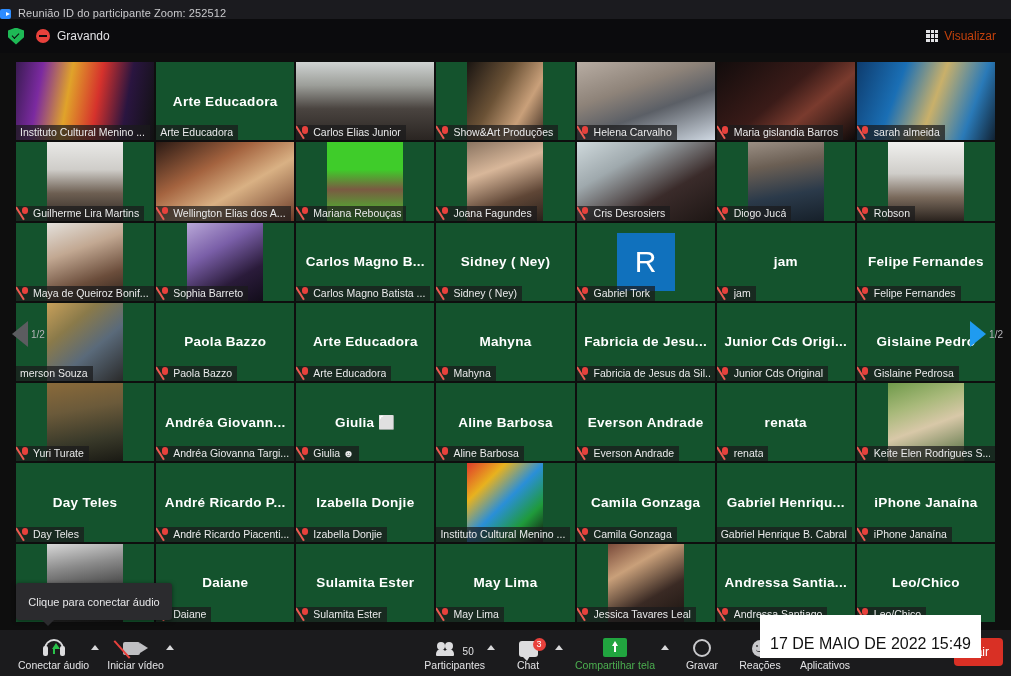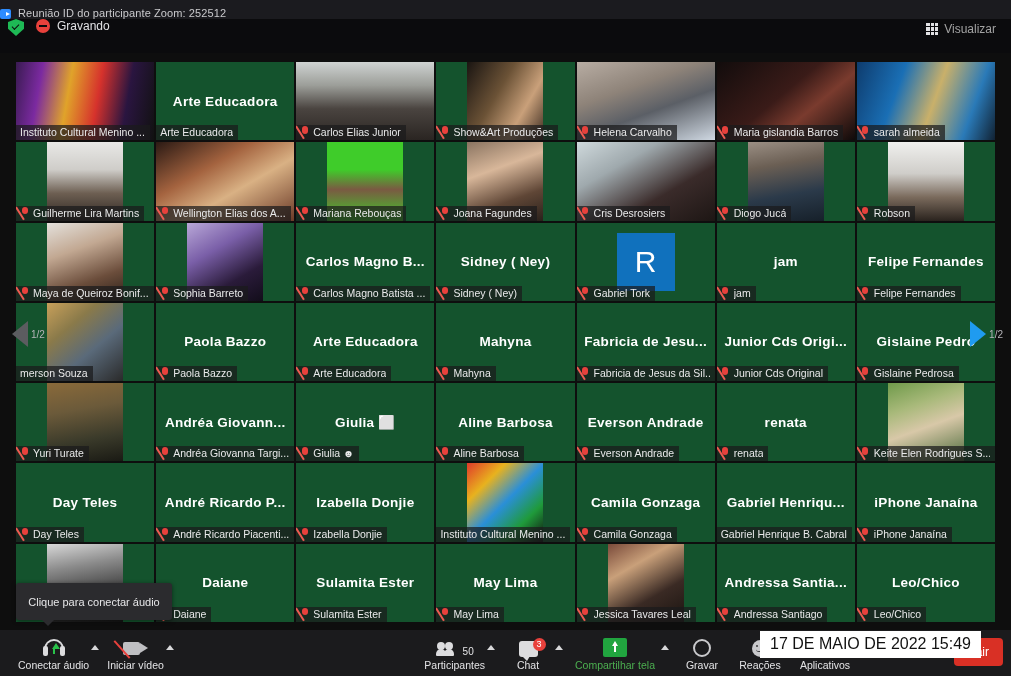--- a/index.html
+++ b/index.html
@@ -23,21 +23,21 @@
   .tb-icon:after {
     content:""; position:absolute; right:1px; top:2.5px;
     border-left: 4px solid #fff; border-top: 2.5px solid transparent;
     border-bottom: 2.5px solid transparent;
   }
   .tb-title { color: #c9c9cc; font-size: 11px; letter-spacing: .1px; }
 
   
   .topbar {
     position: absolute; top: 19px; left: 0; width: 1011px; height: 34px;
-    background: #0b0b0d; display: flex; align-items: flex-start;
+    background: #0b0b0d; display: flex; align-items: center;
   }
   .shield {
     width: 16px; height: 17px; margin-left: 8px; flex: 0 0 auto;
     background: #1eb955;
     clip-path: polygon(50% 0%, 100% 18%, 100% 58%, 50% 100%, 0% 58%, 0% 18%);
     position: relative;
   }
   .shield:after {
     content:""; position:absolute; left:3.5px; top:5px; width:6px; height:3px;
     border-left:1.6px solid #0b0b0d; border-bottom:1.6px solid #0b0b0d;
@@ -46,21 +46,21 @@
   .recdot {
     width: 14px; height: 14px; border-radius: 50%; background: #e8413c;
     margin-left: 12px; position: relative; flex: 0 0 auto;
   }
   .recdot:after{
     content:""; position:absolute; left:3px; top:6px; width:8px; height:2px; background:#0b0b0d;
   }
   .rectext { color: #e2e2e4; font-size: 12px; margin-left: 7px; }
   .viewbtn {
     margin-left: auto; margin-right: 10px; display: flex; align-items: center;
-    color: #a3a3a3; font-size: 12px; gap: 6px; padding: 3px 5px; border-radius: 3px;
+    color: #c2410c; font-size: 12px; gap: 6px; padding: 3px 5px; border-radius: 3px;
   }
   .grid-icon {
     width: 12px; height: 12px; display: grid; grid-template-columns: repeat(3,1fr);
     grid-template-rows: repeat(3,1fr); gap: 1px;
   }
   .grid-icon i { background: #e2e2e4; display:block; }
 
   
   .gallery {
     position: absolute; top: 53px; left: 0; width: 1011px; height: 577px;
@@ -210,21 +210,21 @@
   .appsicon .sq { position:absolute; width:8px;height:7px;background:#c9c9cc;border-radius:1px; }
   .appsicon .s1{left:0;top:0;} .appsicon .s2{right:0;top:0;}
   .appsicon .s3{left:0;bottom:0;} .appsicon .s4{right:0;bottom:0;}
 
   .exitbtn {
     position:absolute; right: 8px; top: 8px; height: 28px; background:#d93025;
     color:#fff; font-size:12px; display:flex; align-items:center; padding: 0 14px; border-radius:4px;
   }
   .datestamp {
     position: absolute; right: 30px; bottom: 18px; background:#fff; color:#111;
-    font-size: 16px; padding: 4px 10px 5px; z-index: 30; white-space: nowrap;
+    font-size: 16px; padding: 20px 10px 5px; z-index: 30; white-space: nowrap;
     font-family: "Liberation Sans", sans-serif;
   }
 </style>
 </head>
 <body>
 
 <div id="app">
 
   <div class="titlebar">
     <span class="tb-icon"></span>

